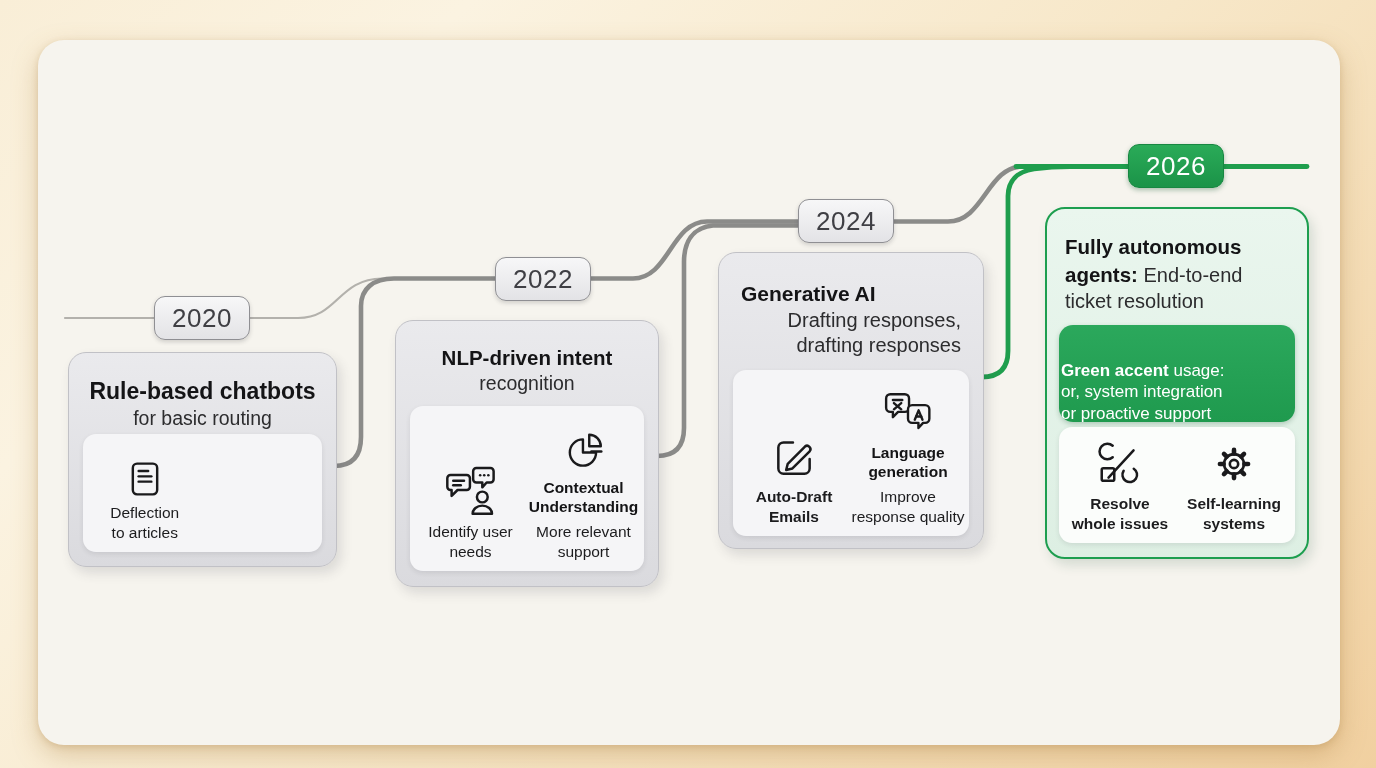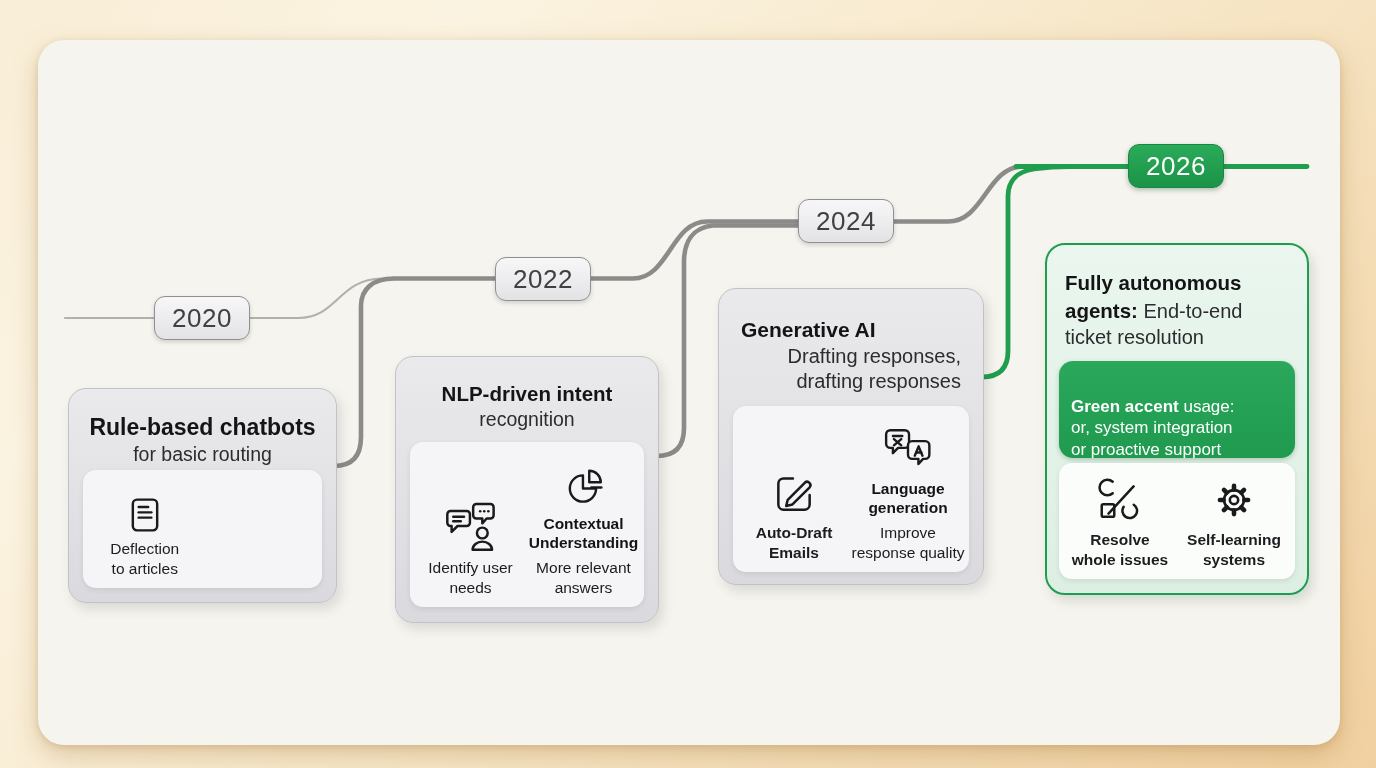--- a/index.html
+++ b/index.html
@@ -33,21 +33,20 @@
     border:1.6px solid #178741;color:#fff;
     box-shadow:0 2px 5px rgba(20,90,45,.35);
   }
 
   
   .card{
     position:absolute;border-radius:18px;
     background:linear-gradient(180deg,#eaeaed,#dadade);
     border:1px solid #c1c1c6;
     box-shadow:4px 6px 12px rgba(60,60,70,.14);
-    margin-top:36px;
   }
   .card.greencard{
     background:linear-gradient(180deg,#eaf6ee,#ddefe3);
     border:2px solid #1d9e4f;border-radius:20px;
     box-shadow:4px 6px 12px rgba(40,90,60,.16);
   }
   .card-title{color:#2c2c2e;line-height:1.28;}
   .card-title .b{font-weight:700;color:#141416;}
   .center{text-align:center;}
   .block{display:block;}
@@ -81,21 +80,21 @@
   .sub-label{
     font-size:15.5px;color:#141416;text-align:center;line-height:1.25;white-space:pre-line;
   }
   .icon{display:block;line-height:0;}
 
   
   .greenbox{
     position:absolute;left:12px;right:12px;border-radius:14px;
     background:linear-gradient(180deg,#2ba85c,#1f9a4e);
     color:#fff;font-size:17px;line-height:1.27;
-    padding:13px 12px 12px 12px;white-space:pre-line;
+    padding:13px 12px 12px 2px;white-space:pre-line;
     box-shadow:0 2px 5px rgba(20,80,45,.25);
   }
   .greenbox .b{font-weight:700;}
 </style>
 </head>
 <body>
 
 <div class="stage">
   <div class="canvas"></div>
 
@@ -165,21 +164,21 @@
         <span class="icon">
           <svg width="42" height="40" viewBox="0 0 40 38" fill="none" stroke="#1a1a1c" stroke-width="2.3" stroke-linecap="round" stroke-linejoin="round">
             <path d="M19 7 A12.5 12.5 0 1 0 31.5 19.5 L19 19.5 Z"></path>
             <path d="M25 2.5 a11 11 0 0 1 11 11 h-11 z"></path>
             <path d="M27 18.5 h9.5"></path>
           </svg>
         </span>
         <span class="sub-label">Contextual
 Understanding</span>
         <span class="item-label">More relevant
-answers</span>
+support</span>
       </div>
     </div>
   </section>
 
   <section class="card" style="left:718px;top:252px;width:264px;height:295px">
     <div class="card-title t-2024">
       <span class="b block">Generative AI</span>
       <span class="block pre">Drafting responses,
 drafting responses</span>
     </div>

